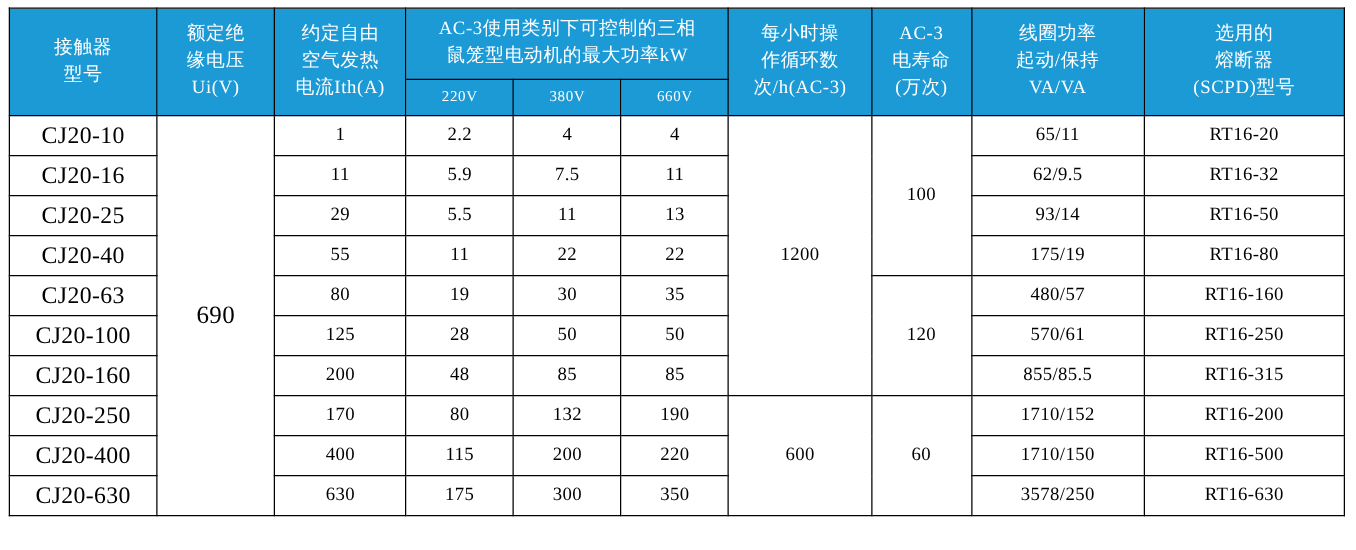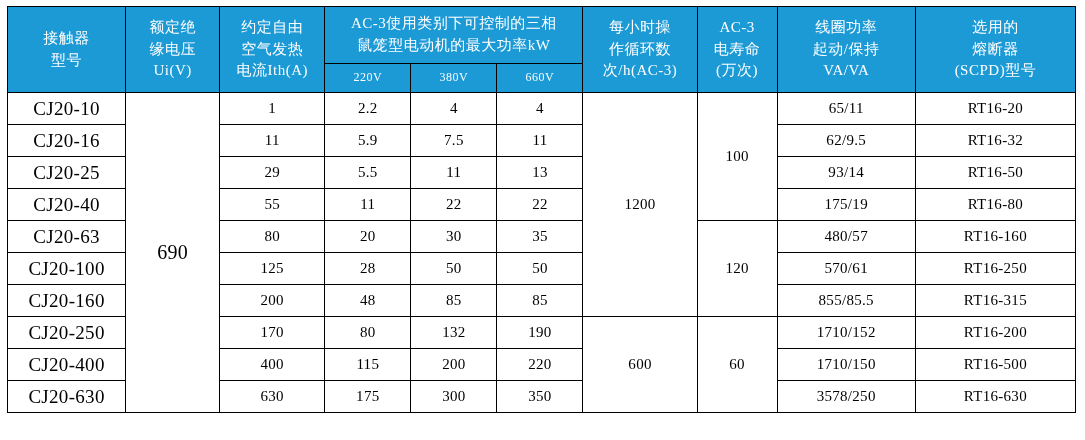--- a/index.html
+++ b/index.html
@@ -168,21 +168,21 @@
         <td class="bd">55</td>
         <td class="bd">11</td>
         <td class="bd">22</td>
         <td class="bd">22</td>
         <td class="bd">175/19</td>
         <td class="bd">RT16-80</td>
       </tr>
       <tr>
         <td class="bd model">CJ20-63</td>
         <td class="bd">80</td>
-        <td class="bd">20</td>
+        <td class="bd">19</td>
         <td class="bd">30</td>
         <td class="bd">35</td>
         <td class="bd" rowspan="3">120</td>
         <td class="bd">480/57</td>
         <td class="bd">RT16-160</td>
       </tr>
       <tr>
         <td class="bd model">CJ20-100</td>
         <td class="bd">125</td>
         <td class="bd">28</td>

